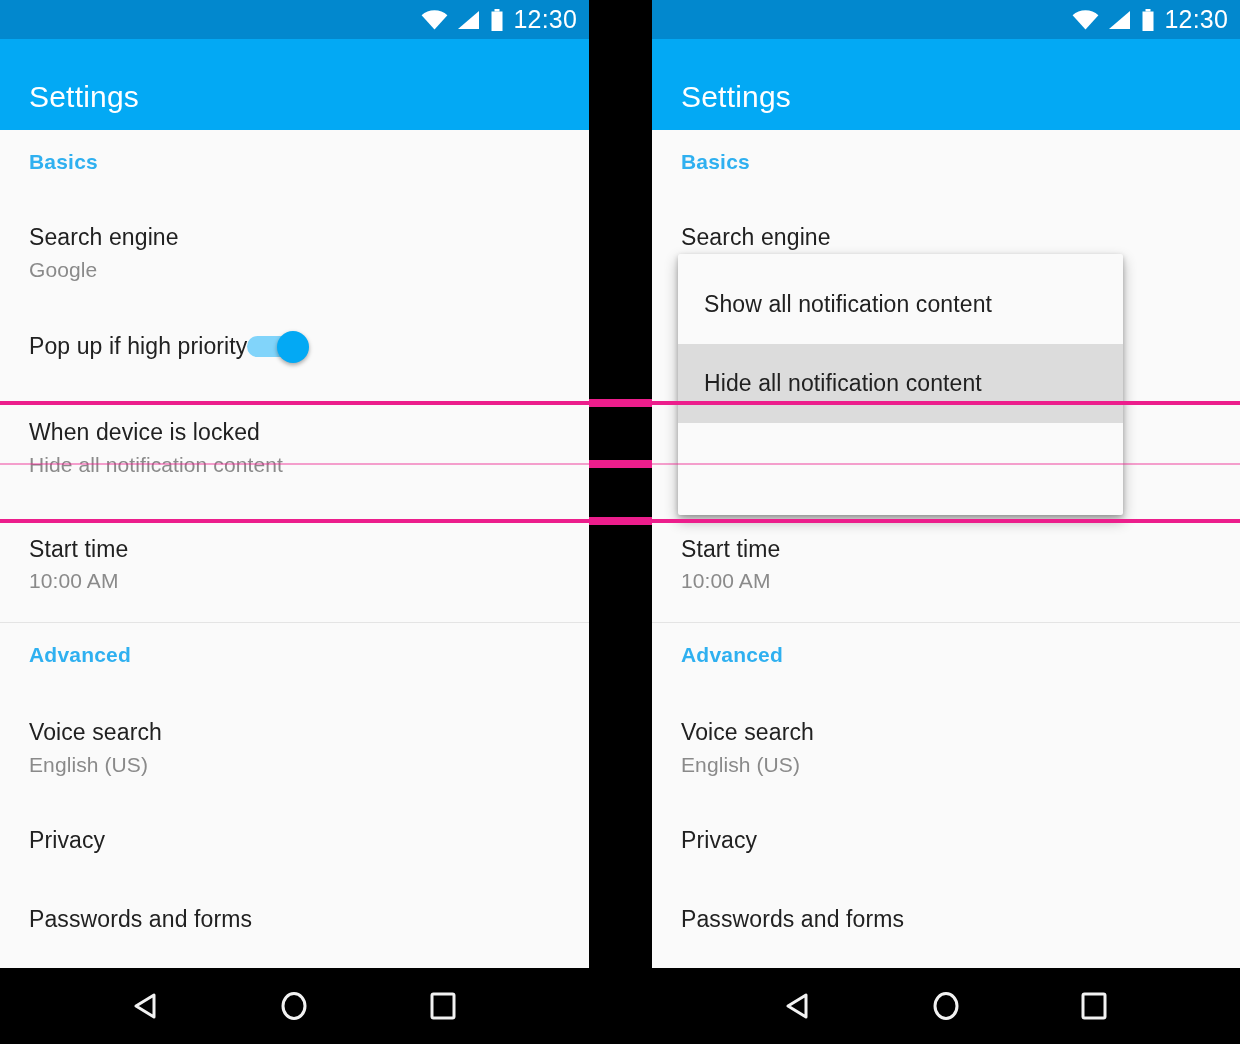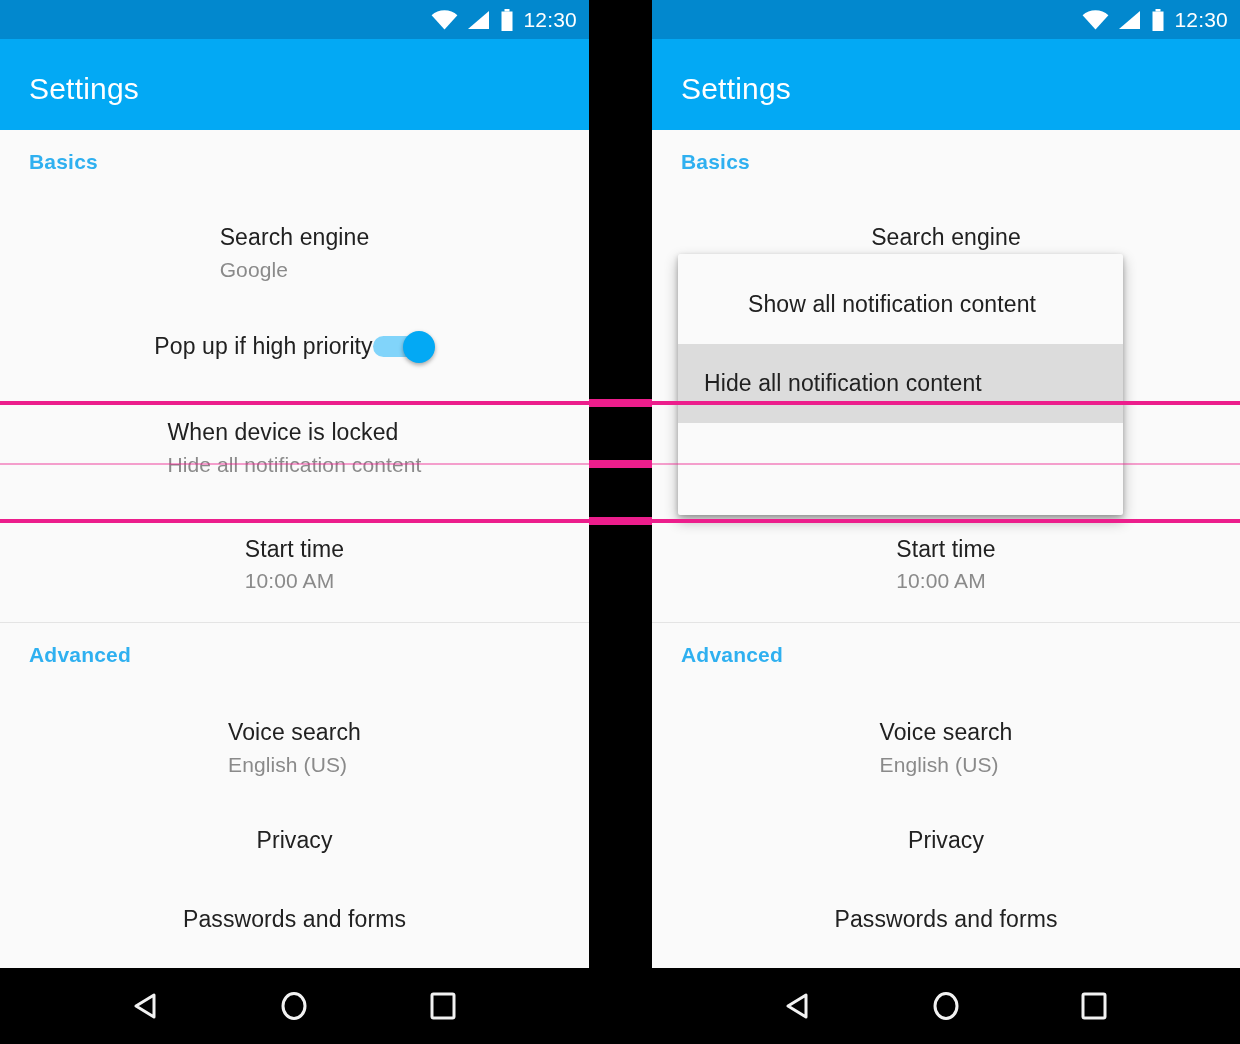--- a/index.html
+++ b/index.html
@@ -16,40 +16,40 @@
   .phone.left  { left: 0; }
   .phone.right { left: 652px; width: 588px; }
 
   
   .statusbar {
     position: relative; height: 39px; background: #0288ce;
     display: flex; align-items: center; justify-content: flex-end;
     padding-right: 12px; gap: 9px;
   }
   .sb-time {
-    color: #fff; font-size: 21px; letter-spacing: .2px; line-height: 1;
+    color: #fff; font-size: 25px; letter-spacing: .2px; line-height: 1;
     padding-bottom: 1px;
   }
   .sb-ico { display: block; }
 
   
   .appbar {
     height: 91px; background: #03a9f4;
-    display: flex; align-items: flex-end; padding: 0 0 24px 29px;
+    display: flex; align-items: flex-end; padding: 0 0 16px 29px;
   }
   .appbar-title { color: #fff; font-size: 30px; font-weight: 400; letter-spacing: .2px; }
 
   
   .list { background: #fafafa; position: relative; }
   .section-header {
     color: #2fb0f0; font-size: 21px; font-weight: 700; letter-spacing: .2px;
     padding: 20px 0 0 29px; height: 72px;
   }
   .row { position: relative; padding: 0 29px; background: #fafafa; }
-  .row-inner { display: flex; align-items: center; justify-content: center; }
+  .row-inner { display: flex; align-items: center; justify-content: flex-start; }
   .row-texts { display: flex; flex-direction: column; }
   .row-title { font-size: 23px; color: #212121; letter-spacing: .1px; line-height: 1.05; }
   .row-sub { font-size: 21px; color: #8a8a8a; letter-spacing: .1px; margin-top: 9px; line-height: 1.05; }
 
   .divider { height: 1px; background: #e4e4e4; }
 
   
   .switch { position: relative; width: 62px; height: 32px; flex: 0 0 auto; }
   .switch .track {
     position: absolute; left: 0; top: 5px; width: 52px; height: 21px;
@@ -64,21 +64,21 @@
   .popup {
     position: absolute; left: 678px; top: 254px; width: 445px; height: 261px;
     background: #fafafa; border-radius: 2px;
     box-shadow: 0 6px 14px rgba(0,0,0,.30), 0 2px 5px rgba(0,0,0,.22);
     overflow: hidden; z-index: 40;
   }
   .popup-item {
     height: 79px; display: flex; align-items: center; padding-left: 26px;
     font-size: 23px; color: #212121; letter-spacing: .1px; background: transparent;
   }
-  .popup-item.first { margin-top: 11px; margin-left: 44px; }
+  .popup-item.first { margin-top: 11px; }
   .popup-item.selected { background: #dcdcdc; }
 
   
   .mline { position: absolute; left: 0; width: 1240px; z-index: 60; pointer-events: none; }
   .mline.strong { height: 4px; background: #ec1e8c; }
   .mline.weak { height: 2px; background: rgba(236,30,140,.42); }
   .mline.weak .gapseg { position: absolute; left: 589px; width: 63px; top: -3px; height: 8px; background: #ec1e8c; }
 
   
   .navbar {

